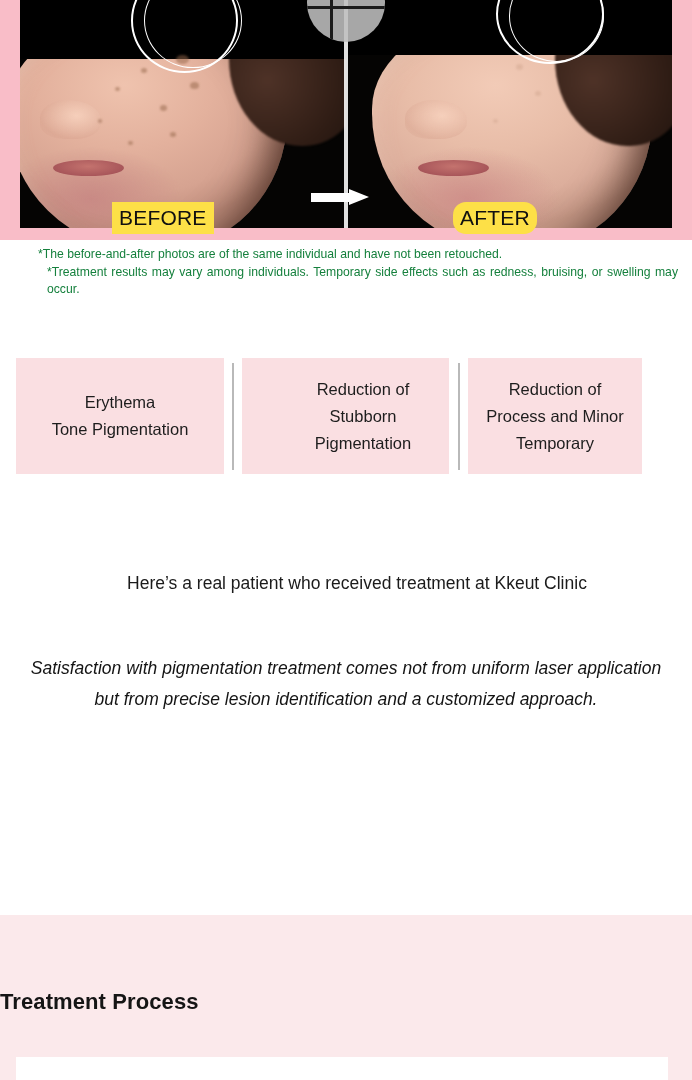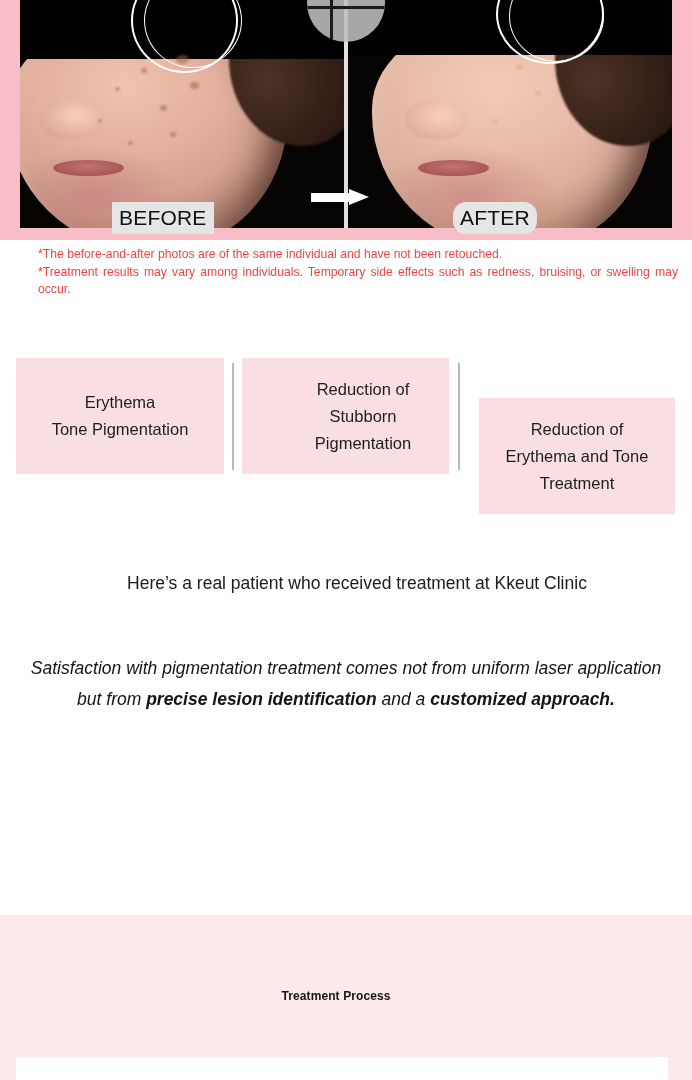--- a/index.html
+++ b/index.html
@@ -174,44 +174,44 @@
     right: 0; top: 0;
     width: 0; height: 0;
     border-top: 8.5px solid transparent;
     border-bottom: 8.5px solid transparent;
     border-left: 20px solid #ffffff;
   }
 
   .ba-label {
     position: absolute;
     bottom: 6px;
-    background: #e5e5e5;
+    background: #fde047;
     color: #101010;
     font-size: 21px;
     line-height: 1;
     letter-spacing: .2px;
     padding: 5px 7px 6px 7px;
     font-family: "Liberation Sans", sans-serif;
   }
   .ba-label.before { left: 112px; }
   .ba-label.after  { left: 453px; border-radius: 13px; }
 
   
   .disclaimer {
     position: absolute;
     left: 38px;
     top: 246px;
     width: 640px;
     font-size: 12.2px;
     line-height: 17.5px;
-    color: #ef4444;
+    color: #15803d;
     text-align: justify;
   }
   .disclaimer p { margin: 0; }
-  .disclaimer p.wide { text-align: justify; }
+  .disclaimer p.wide { text-align: justify; margin-left: 9px; }
 
   
   .benefit-row {
     position: absolute;
     left: 0;
     top: 358px;
     width: 692px;
     height: 116px;
   }
   .benefit-card {
@@ -224,21 +224,21 @@
     justify-content: center;
     text-align: center;
     font-size: 16.5px;
     line-height: 27px;
     color: #1d1d1d;
     padding: 0 10px;
     box-sizing: border-box;
   }
   .benefit-card.c1 { left: 16px;  width: 208px; }
   .benefit-card.c2 { left: 242px; width: 207px; padding-left: 45px; }
-  .benefit-card.c3 { left: 479px; width: 196px; margin-top: 40px; }
+  .benefit-card.c3 { left: 468px; width: 174px; }
   .benefit-divider {
     position: absolute;
     top: 5px;
     width: 2px;
     height: 107px;
     background: #b9b9b9;
   }
   .benefit-divider.d1 { left: 232px; }
   .benefit-divider.d2 { left: 458px; }
 
@@ -260,38 +260,37 @@
     position: absolute;
     left: 20px;
     top: 653px;
     width: 652px;
     text-align: center;
     font-size: 17.5px;
     line-height: 31px;
     color: #141414;
     font-style: italic;
   }
-  .emphasis-copy b { font-weight: 700; font-style: italic; margin-top: 23px; }
+  .emphasis-copy b { font-weight: 400; font-style: italic; margin-top: 23px; }
 
   
   .process-section {
     position: absolute;
     left: 0;
     top: 915px;
     width: 692px;
     height: 165px;
     background: #fbe9eb;
   }
   .process-title {
     position: absolute;
     left: 0;
     top: 74px;
     width: 672px;
-    text-align: center;
-    font-size: 12px;
+    font-size: 22px;
     font-weight: 700;
     letter-spacing: .1px;
     color: #151515;
   }
   .process-card {
     position: absolute;
     left: 16px;
     top: 142px;
     width: 652px;
     height: 23px;
@@ -367,22 +366,22 @@
   <div class="benefit-card c2">
     <div>
       <span>Reduction of Stubborn</span><br>
       <span>Pigmentation</span>
     </div>
   </div>
   <div class="benefit-divider d2"></div>
   <div class="benefit-card c3">
     <div>
       <span>Reduction of</span><br>
-      <span>Erythema and Tone</span><br>
-      <span>Treatment</span>
+      <span>Process and Minor</span><br>
+      <span>Temporary</span>
     </div>
   </div>
 </div>
 
 <div class="lead-copy">
   <div>Here’s a real patient who received treatment at Kkeut Clinic</div>
 </div>
 
 <div class="emphasis-copy">
   <span>Satisfaction with pigmentation treatment comes not from uniform laser application but from </span><b>precise lesion identification</b><span> and a </span><b>customized approach.</b>

